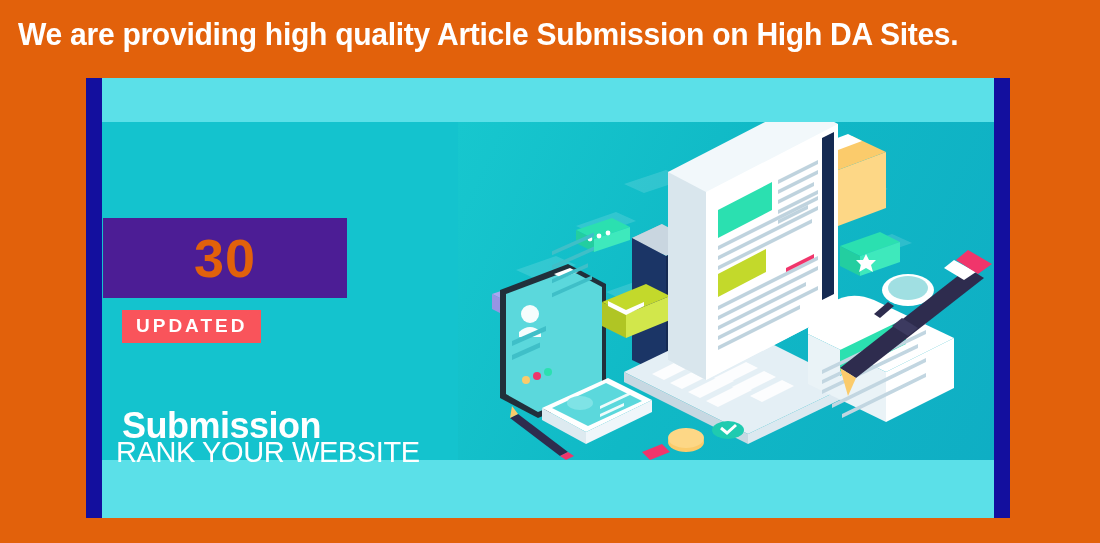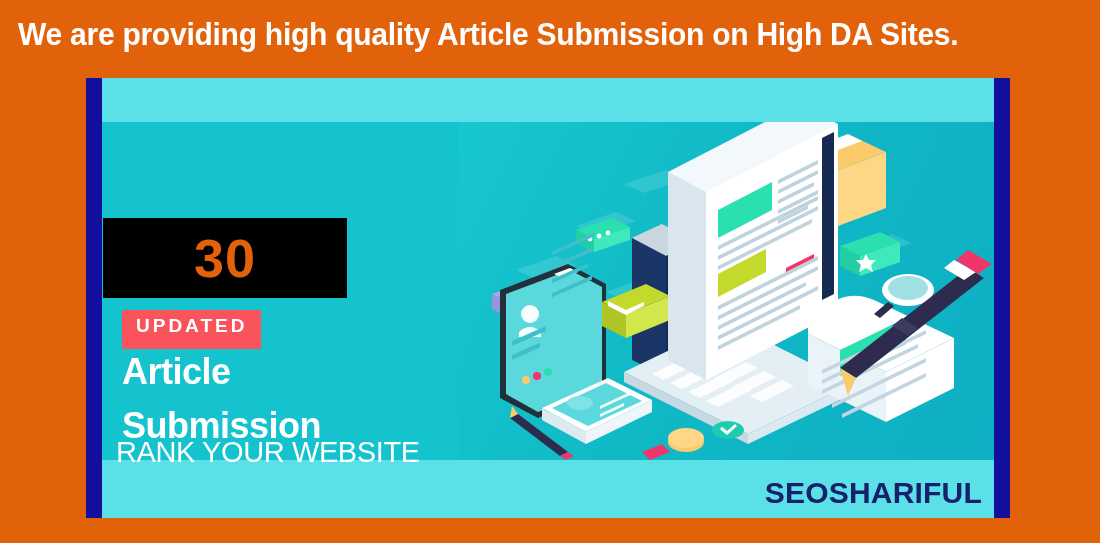--- a/index.html
+++ b/index.html
@@ -58,40 +58,40 @@
     left:16px; top:44px;
     width:356px; bottom:58px;
     background:#14C3CE;
     z-index:6;
   }
 
   .num-box{
     position:absolute;
     left:1px; top:96px;
     width:244px; height:80px;
-    background:#000000;
+    background:#4c1d95;
     display:flex; align-items:center; justify-content:center;
   }
   .num-box .num{
     color:#E2610B;
     font-size:54px;
     font-weight:bold;
     line-height:1;
     letter-spacing:1px;
   }
 
   .updated-badge{
     position:absolute;
     left:20px; top:188px;
     background:#F9545B;
     color:#FFFFFF;
     font-size:19px;
     font-weight:bold;
     letter-spacing:3px;
-    padding:5px 14px 12px 14px;
+    padding:5px 14px 6px 14px;
   }
 
   .title-line{
     position:absolute;
     left:20px;
     color:#FFFFFF;
     font-size:36px;
     font-weight:bold;
     letter-spacing:-0.5px;
     line-height:1;
@@ -142,21 +142,20 @@
   <div class="bottom-band"></div>
 
   <div class="left-panel">
 
     <div class="num-box">
       <span class="num">30</span>
     </div>
 
     <div class="updated-badge">UPDATED</div>
 
-    <div class="title-line title-1">Article</div>
 
     <div class="title-line title-2">Submission</div>
 
     <div class="subtitle">RANK YOUR WEBSITE</div>
   </div>
 
   <div class="illus">
     <svg viewBox="0 0 540 338" preserveAspectRatio="xMidYMid slice">
 
       <g opacity="0.13" fill="#FFFFFF">
@@ -340,17 +339,16 @@
 
       <g>
         <path d="M54 296 L62 292 L112 330 L104 334 Z" fill="#2E2C4E"></path>
         <path d="M54 296 L62 292 L56 284 Z" fill="#FBCB6B"></path>
         <path d="M104 334 L112 330 L118 334 L110 338 Z" fill="#F0356B"></path>
       </g>
 
     </svg>
   </div>
 
-  <div class="brand">SEOSHARIFUL</div>
 
   <div class="edge-left"></div>
   <div class="edge-right"></div>
 </div>
 
 </body></html>

